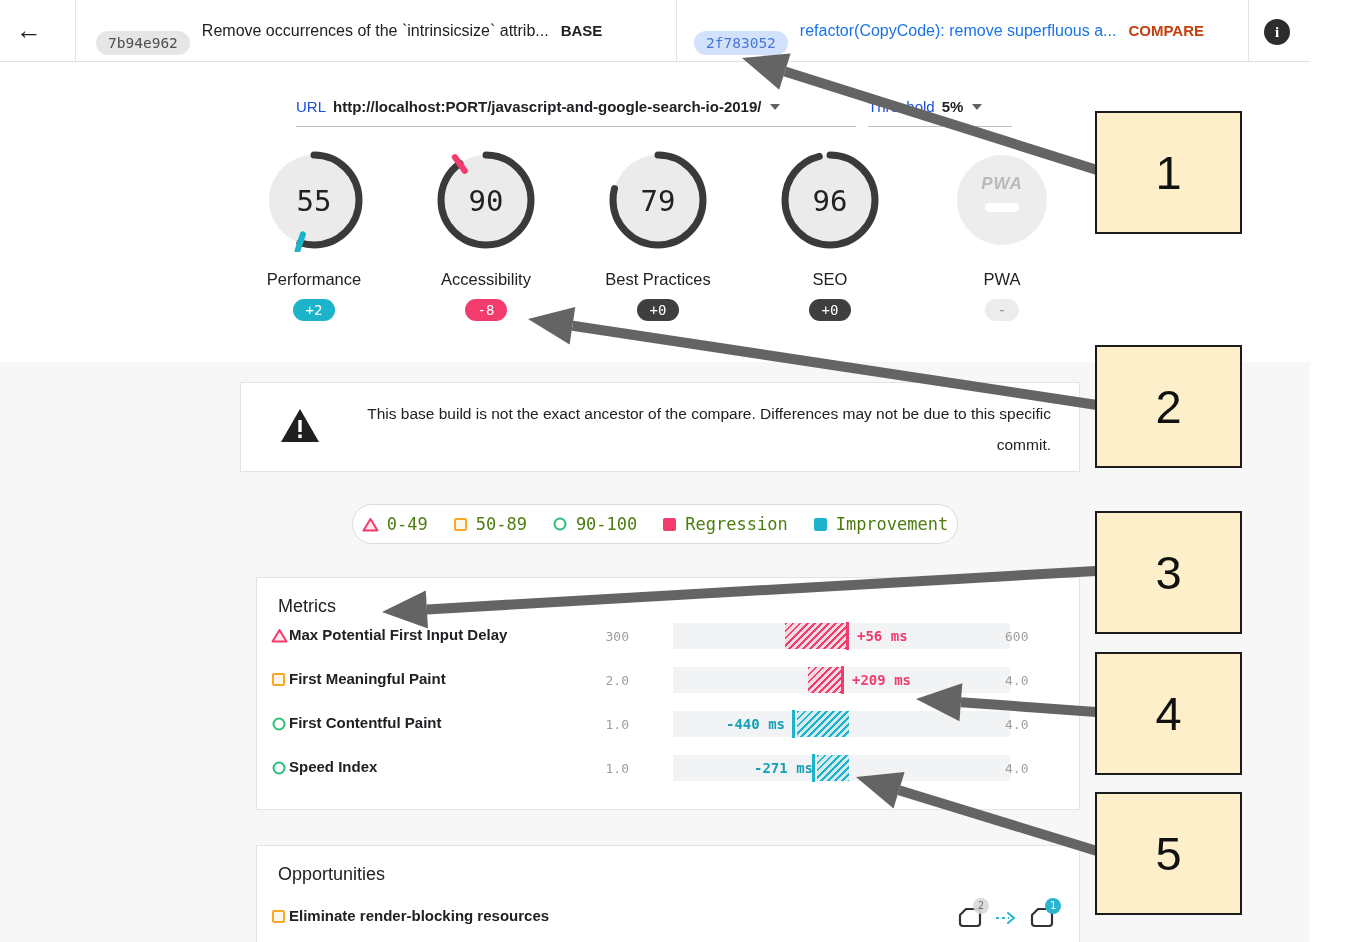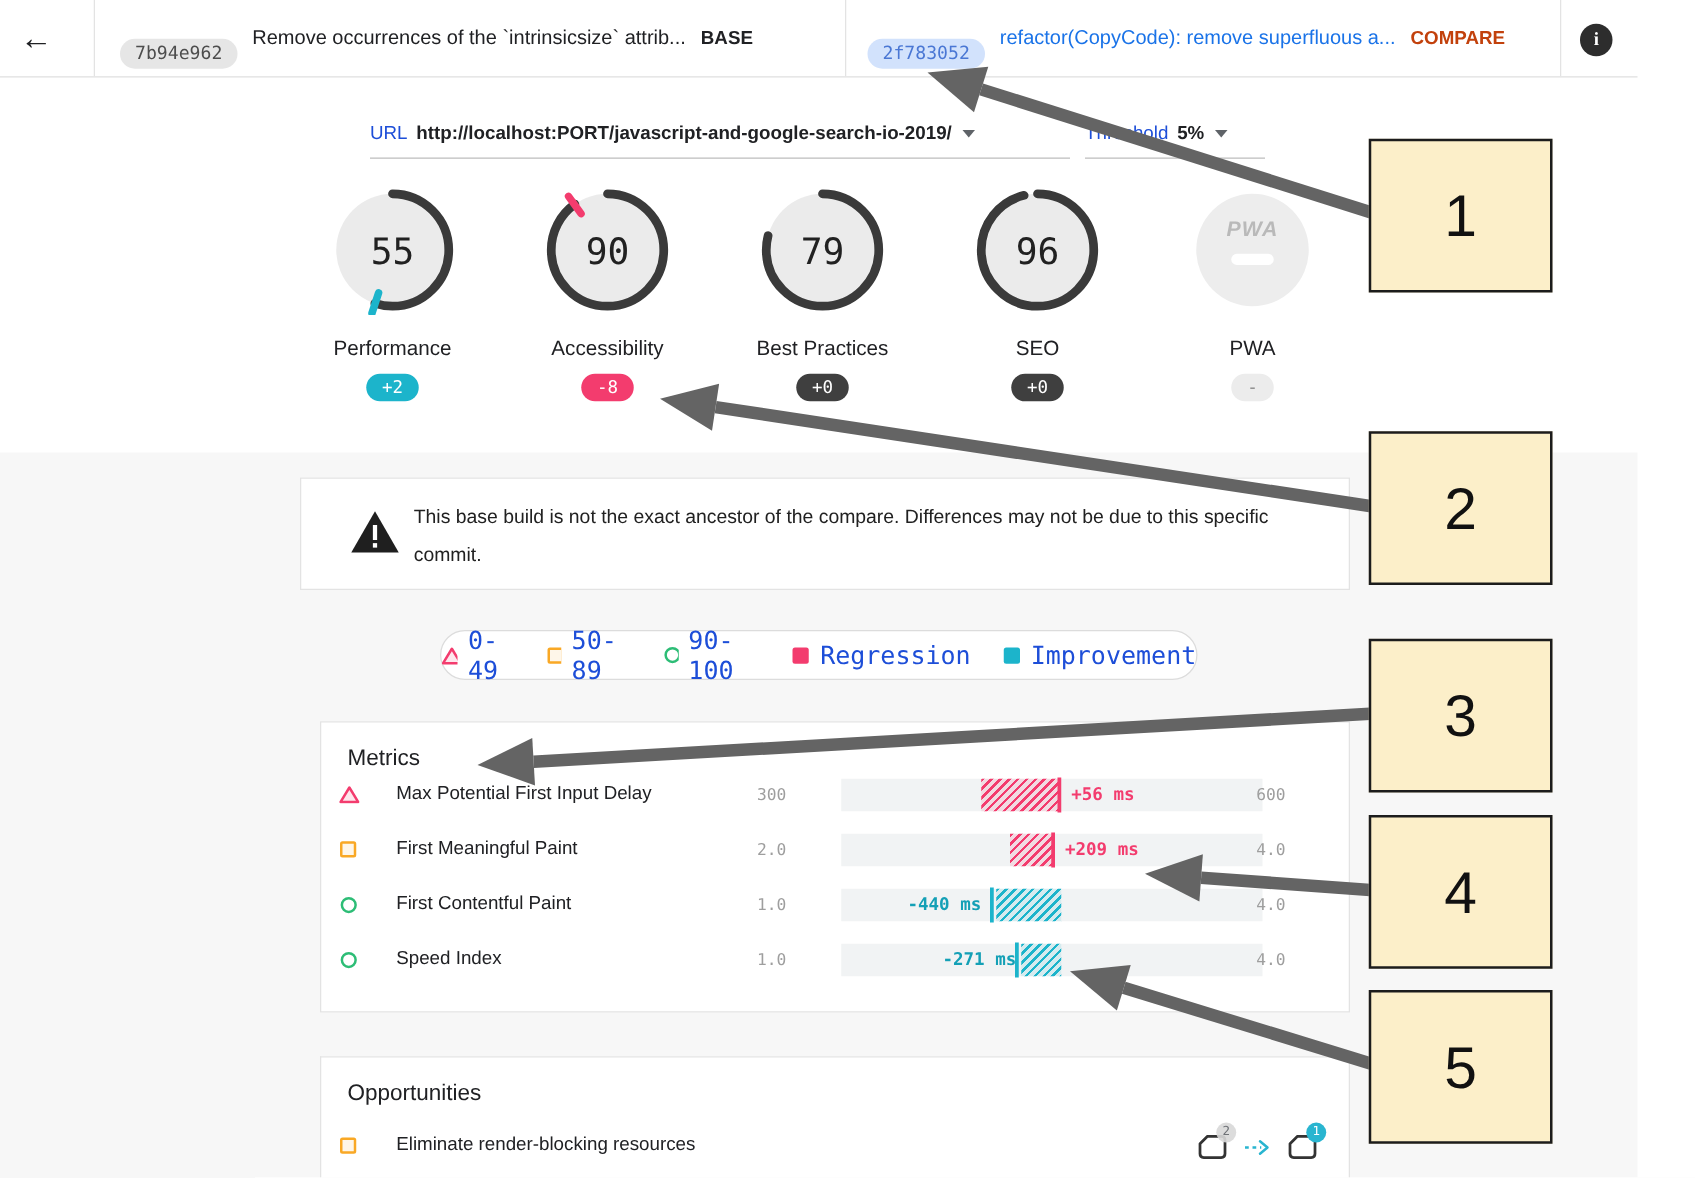--- a/index.html
+++ b/index.html
@@ -47,36 +47,36 @@
   .delta-badge { margin-top:10px; font-family:"DejaVu Sans Mono", monospace; font-size:14px; font-weight:500;
                  padding:3px 13px; border-radius:12px; }
   .pwa-logo { position:absolute; left:0; top:26px; width:104px; text-align:center;
               font-size:17px; font-weight:bold; color:#b9b9b9; letter-spacing:1px; font-style:italic; }
   .pwa-dash { position:absolute; left:35px; top:55px; width:34px; height:9px; border-radius:5px; background:#fff; }
 
   
   #gray-band { position:absolute; left:0; top:362px; width:1310px; height:580px; background:#f7f7f7; z-index:1; }
   .card { position:absolute; background:#fff; border:1px solid #e3e3e3; z-index:2; }
 
-  #warning-card { left:240px; top:382px; width:840px; height:90px; }
+  #warning-card { left:240px; top:382px; width:840px; height:90px;text-align:right; }
   #warning-icon { position:absolute; left:38px; top:24px; }
   #warning-text { position:absolute; left:90px; top:15px; width:720px; font-size:15.5px; line-height:31px; color:#212121; }
 
   #legend-pill { left:352px; top:504px; width:606px; height:40px; border-radius:20px; border:1px solid #dcdcdc;
                  display:flex; align-items:center; justify-content:center; gap:25px; }
   .leg-item { display:flex; align-items:center; gap:8px; font-family:"DejaVu Sans Mono", monospace;
-              font-size:20px; color:#1d4ed8; }
+              font-size:17px; color:#4d7c0f; }
 
   #metrics-card { left:256px; top:577px; width:824px; height:233px; }
   #opps-card { left:256px; top:845px; width:824px; height:100px; border-bottom:none; }
   .card-title { position:absolute; left:21px; top:18px; font-size:18px; color:#202124; }
 
   .m-row { position:absolute; left:0; width:824px; height:26px; cursor:pointer; }
   .m-sev { position:absolute; left:14px; top:5px; }
-  .m-label { position:absolute; left:60px; top:3px; font-size:15px; font-weight:normal; color:#202124; white-space:nowrap; }
+  .m-label { position:absolute; left:32px; top:3px; font-size:15px; font-weight:bold; color:#202124; white-space:nowrap; }
   .m-min { position:absolute; left:300px; top:6px; width:72px; text-align:right;
            font-family:"DejaVu Sans Mono", monospace; font-size:13px; color:#9e9e9e; }
   .m-max { position:absolute; left:748px; top:6px; width:60px;
            font-family:"DejaVu Sans Mono", monospace; font-size:13px; color:#9e9e9e; }
   .m-bar { position:absolute; left:392px; top:0; width:337px; height:26px; background:#f1f3f4;margin-left:24px; }
   .hatch { position:absolute; top:0; bottom:0; }
   .hatch.pink { background:repeating-linear-gradient(135deg,#f33c6e 0 2px,rgba(243,60,110,0.13) 2px 5px); }
   .hatch.cyan { background:repeating-linear-gradient(135deg,#1cb4cb 0 2px,rgba(28,180,203,0.13) 2px 5px); }
   .vline { position:absolute; top:-1px; width:3px; height:28px; }
   .vline.pink { background:#f33c6e; }

